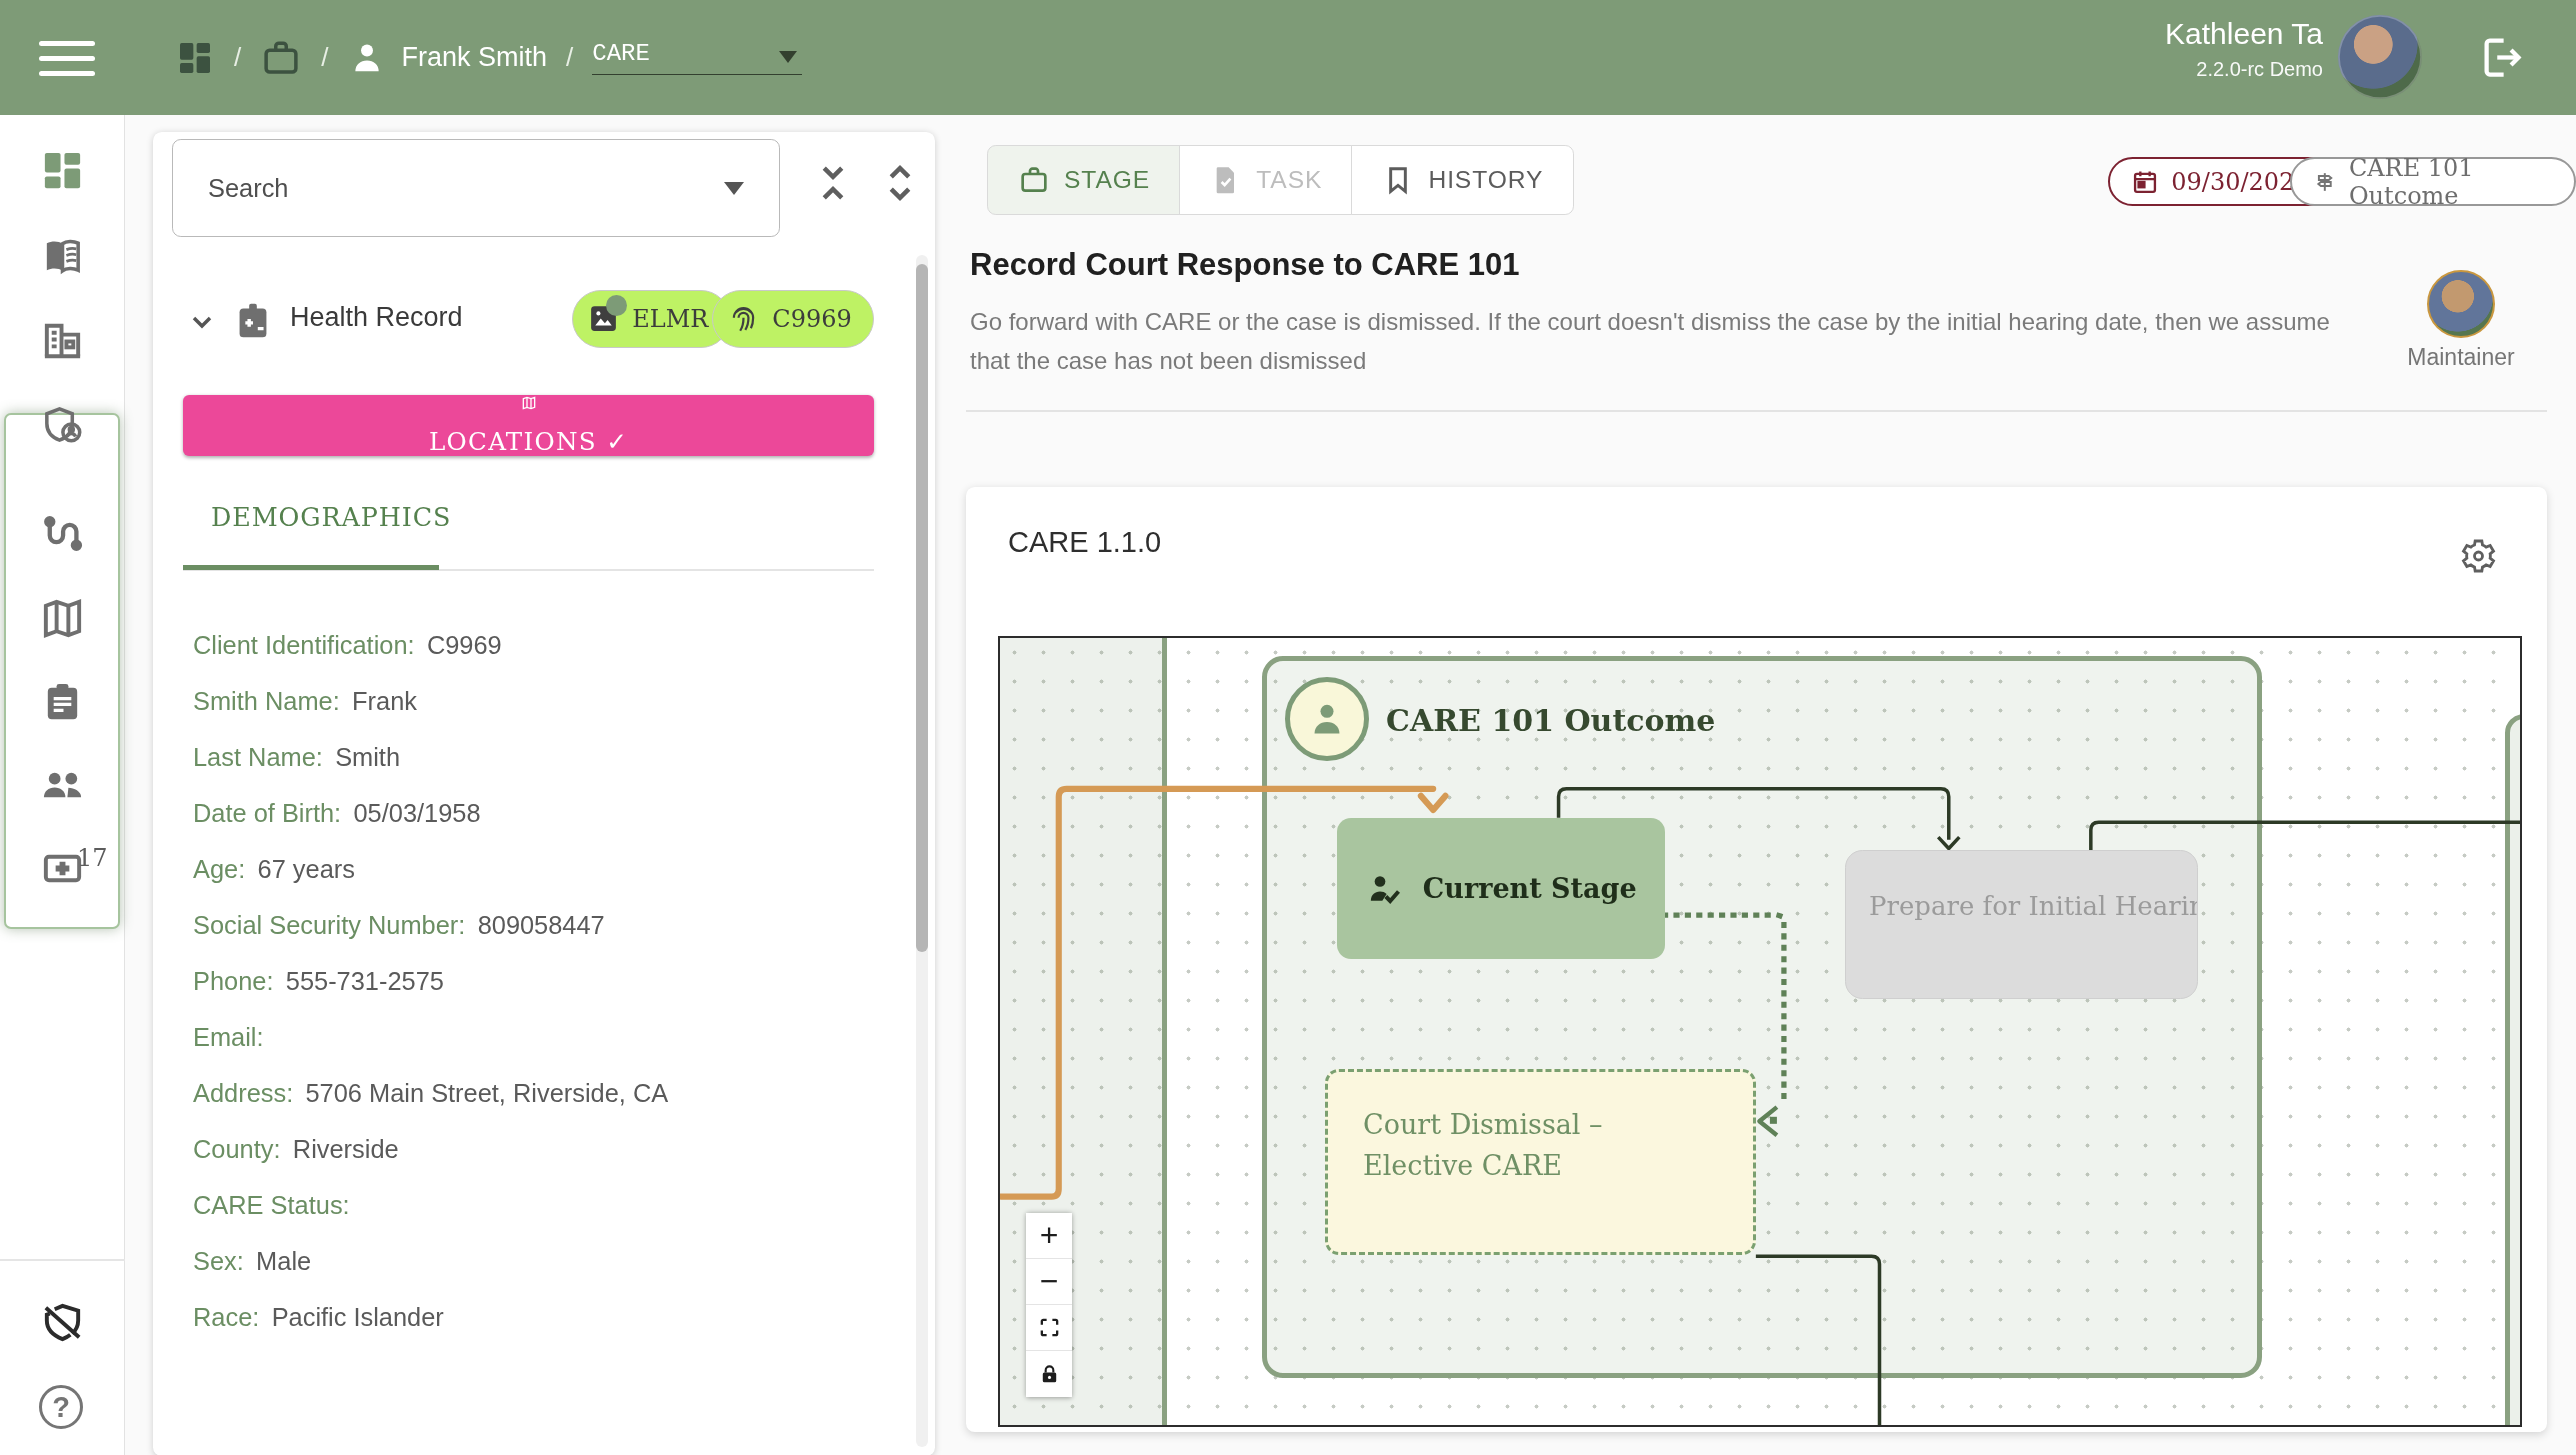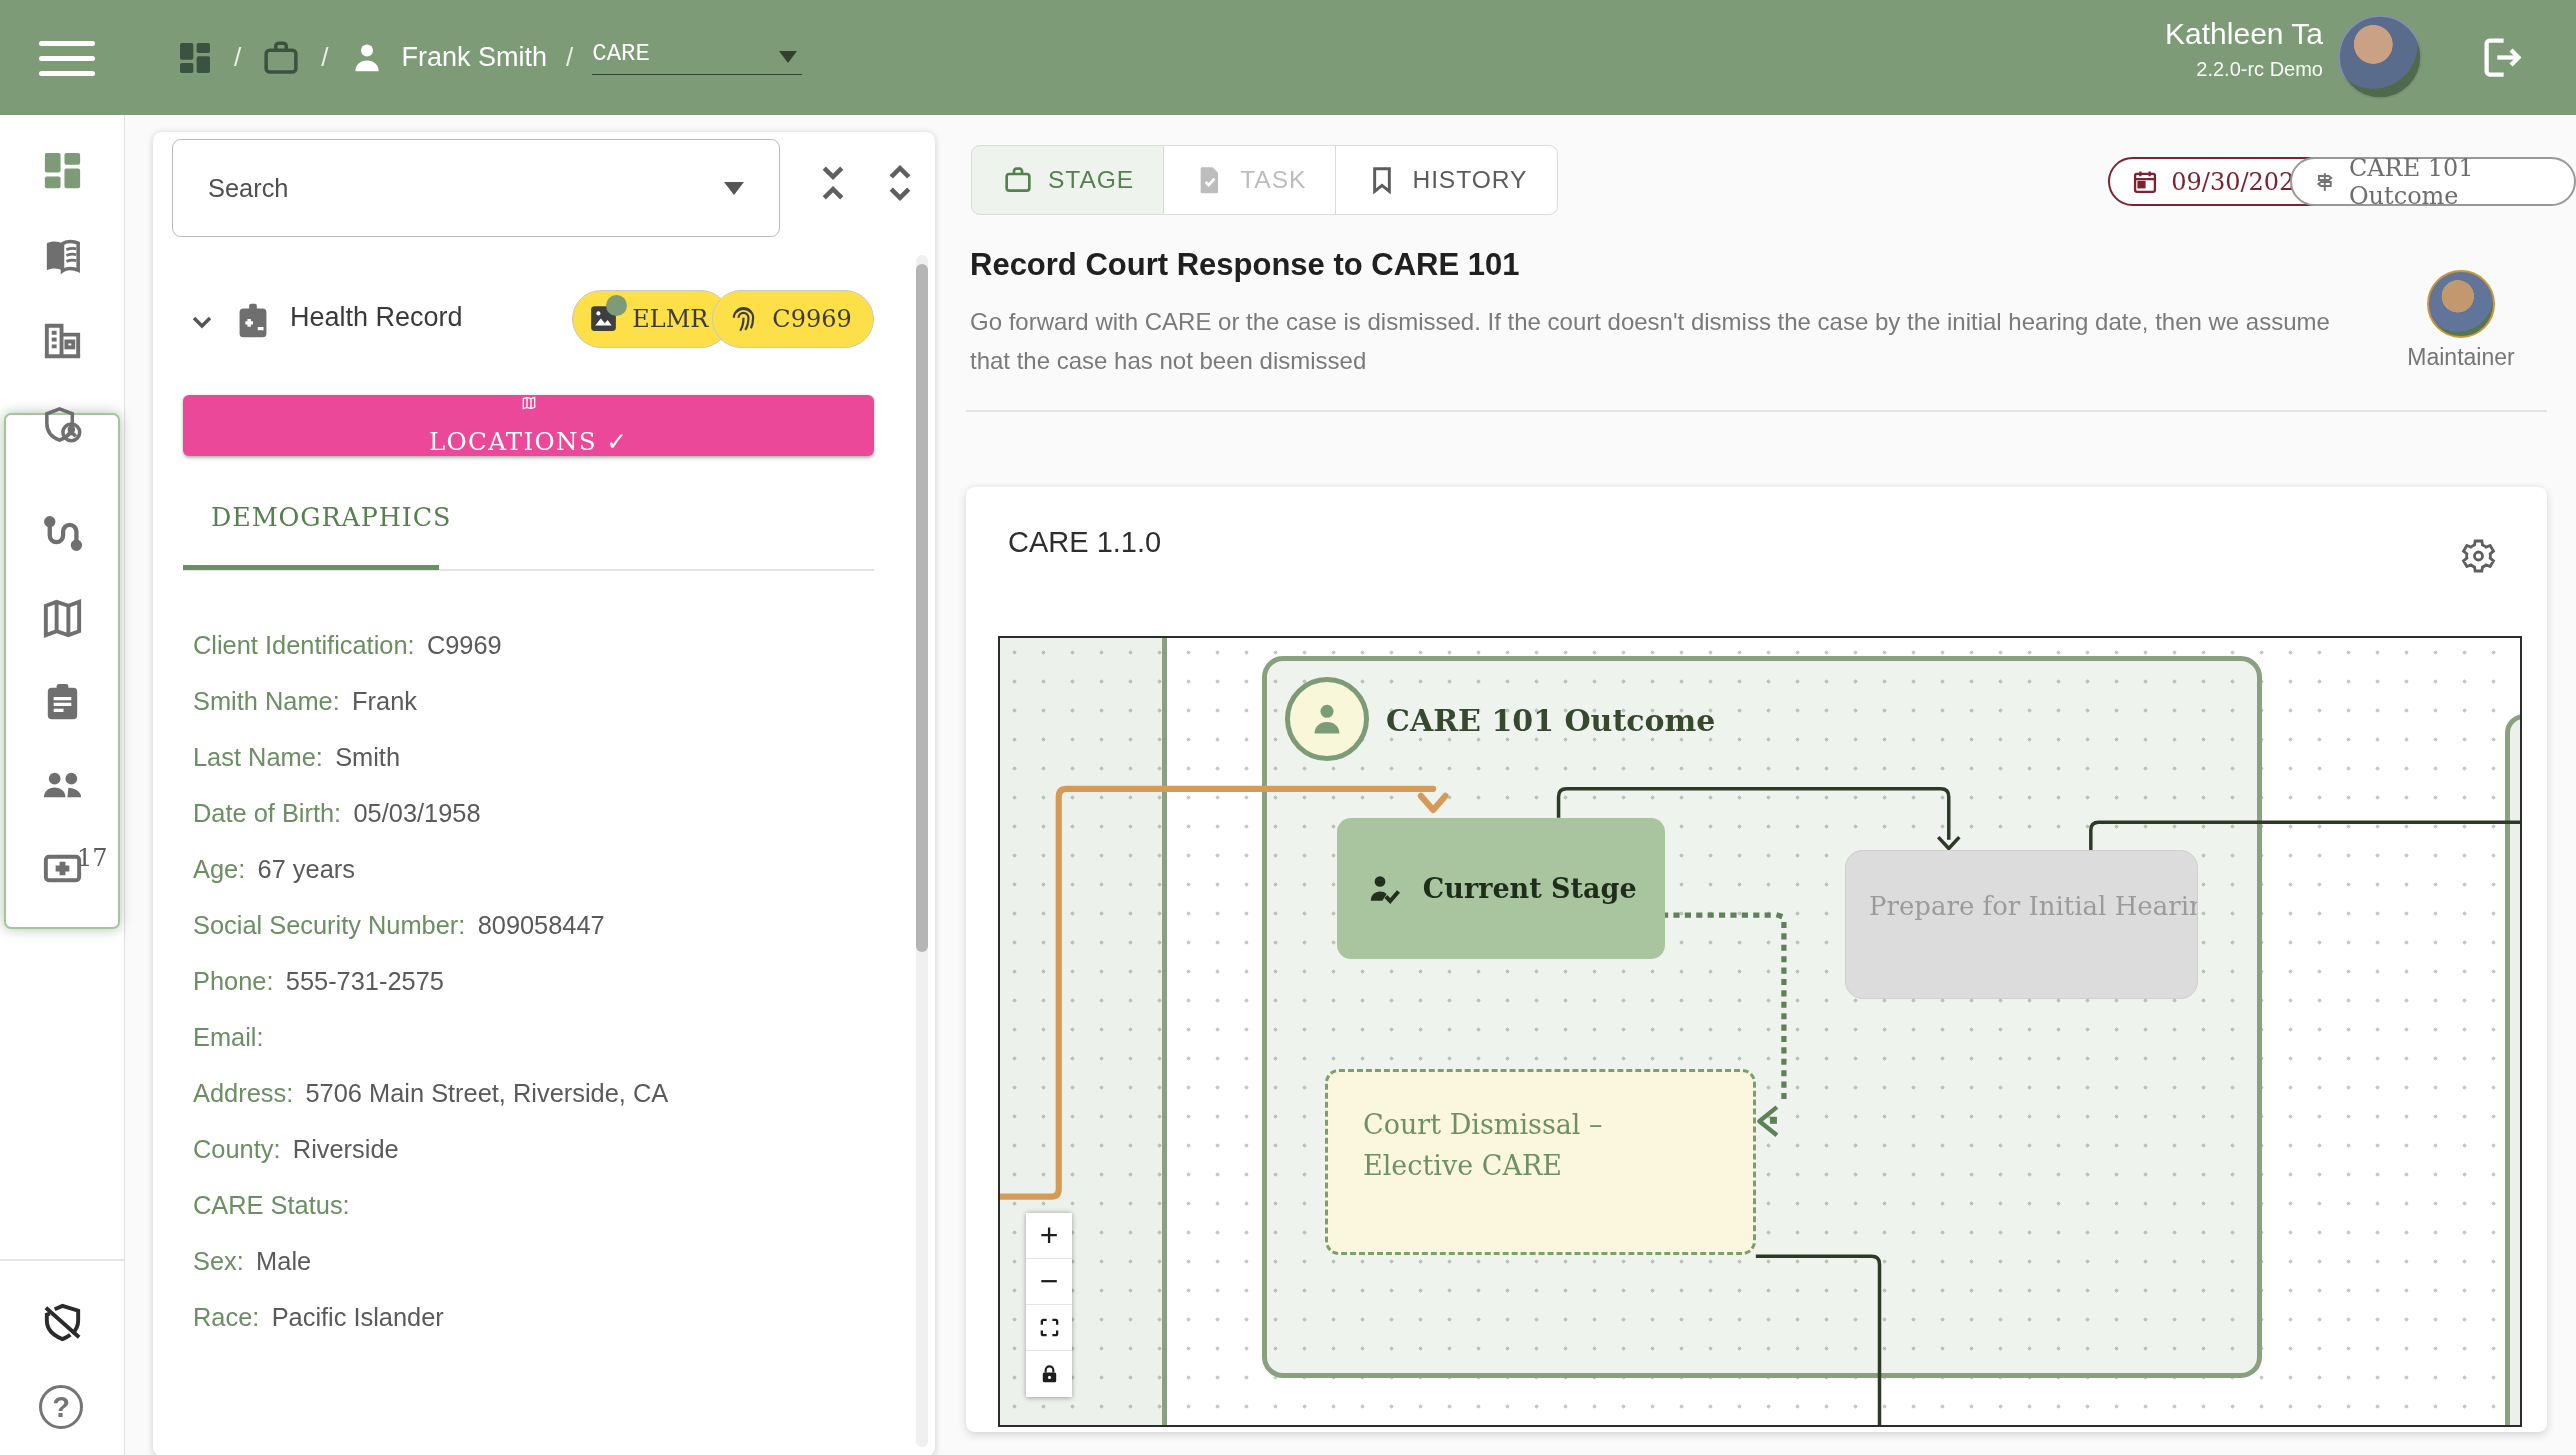--- a/index.html
+++ b/index.html
@@ -41,21 +41,21 @@
   .search-box { position:absolute; left:19px; top:7px; width:608px; height:98px; border:1.8px solid #b9b9b9; border-radius:8.8px;
     display:flex; align-items:center; padding:0 35px; cursor:pointer; }
   .search-box span { font-size:25.4px; color:#4f4f4f; }
   .search-caret { position:absolute; right:35px; top:42px; width:0; height:0;
     border-left:10.5px solid transparent; border-right:10.5px solid transparent; border-top:13px solid #555; }
   .fold-btn { position:absolute; top:30px; width:42px; height:42px; color:#5f5f5f; cursor:pointer; }
   .hr-row { position:absolute; left:0; top:149px; width:100%; height:84px; }
   .hr-chevron { position:absolute; left:33px; top:24.6px; width:32px; height:32px; color:#555; cursor:pointer; }
   .hr-badge { position:absolute; left:77px; top:16px; width:46px; height:46px; color:#6f6f6f; }
   .hr-title { position:absolute; left:137px; top:21px; font-size:27px; color:#3a3a3a; }
-  .chip { position:absolute; top:8.8px; height:58px; border:1.8px solid #c9c9c9; border-radius:30px; background:#fde047;
+  .chip { position:absolute; top:8.8px; height:58px; border:1.8px solid #c9c9c9; border-radius:30px; background:#bef264;
     display:flex; align-items:center; padding:0 21px 0 14px; cursor:pointer; }
   .chip .cic { width:33px; height:33px; color:#3f3f3f; margin-right:12.3px; position:relative; }
   .chip .clabel { font-size:24px; color:#3c3c3c; font-family:"DejaVu Serif",serif; }
   .chip-dot { position:absolute; right:-7px; top:-7px; width:21px; height:21px; border-radius:50%; background:#7d9b77; }
   .loc-btn { position:absolute; left:30px; top:263px; width:691px; height:61px; background:#ec4899; border:none; border-radius:6.1px;
     color:#fff; display:flex; align-items:center; justify-content:center; gap:16px; cursor:pointer; box-shadow:0 1.8px 3.5px rgba(0,0,0,.3);flex-direction:column; }
   .loc-btn .llabel { font-size:24.6px; letter-spacing:1.3px; font-family:"DejaVu Serif",serif; }
   .loc-btn svg { width:30px; height:30px; }
   .demo-tab { position:absolute; left:58px; top:370px; font-size:25.4px; letter-spacing:0.9px; color:#55814e;
     font-family:"DejaVu Serif",serif; cursor:pointer; }
@@ -66,21 +66,21 @@
   .flabel { color:#6b8e63; flex-shrink:0; }
   .fvalue { color:#5a5a5a; }
   .lscroll-track { position:absolute; left:763px; top:123px; width:12.3px; height:1192px; background:#f0f0f0; border-radius:6.1px; }
   .lscroll-thumb { position:absolute; left:0; top:8.8px; width:12.3px; height:688px; background:#b5b5b5; border-radius:6.1px; cursor:grab; }
 
   
   .vtabs { position:absolute; left:971px; top:145px; display:flex; z-index:5; }
   .vtab { height:70px; display:flex; align-items:center; justify-content:center; gap:14px; border:1.8px solid #dadada;
     background:#fff; font-size:24.6px; letter-spacing:0.9px; padding:0 30px; margin-left:-1.8px; cursor:pointer; }
   .vtab svg { width:32px; height:32px; }
-  .vtab.first { border-radius:8.8px 0 0 8.8px; margin-left:0; }
+  .vtab.first { border-radius:8.8px 0 0 8.8px; margin-left:16px; }
   .vtab.last { border-radius:0 8.8px 8.8px 0; }
   .vtab.active { background:#eff3ed; color:#55814e; }
   .vtab.disabled { color:#bdbdbd; }
   .vtab.normal { color:#5c5c5c; }
   .pill { position:absolute; top:157px; height:49px; border-radius:24.6px; background:#fff; display:flex; align-items:center;
     gap:12.3px; padding:0 21px; font-family:"DejaVu Serif",serif; font-size:24px; }
   .pill svg { width:28px; height:28px; }
   .pill.date { left:2108px; border:2.6px solid #7c2231; color:#7c2231; }
   .pill.tag { left:2290px; border:2.6px solid #989898; color:#6e6e6e; }
   .stage-title { position:absolute; left:970px; top:247px; font-size:31px; color:#202020; }

